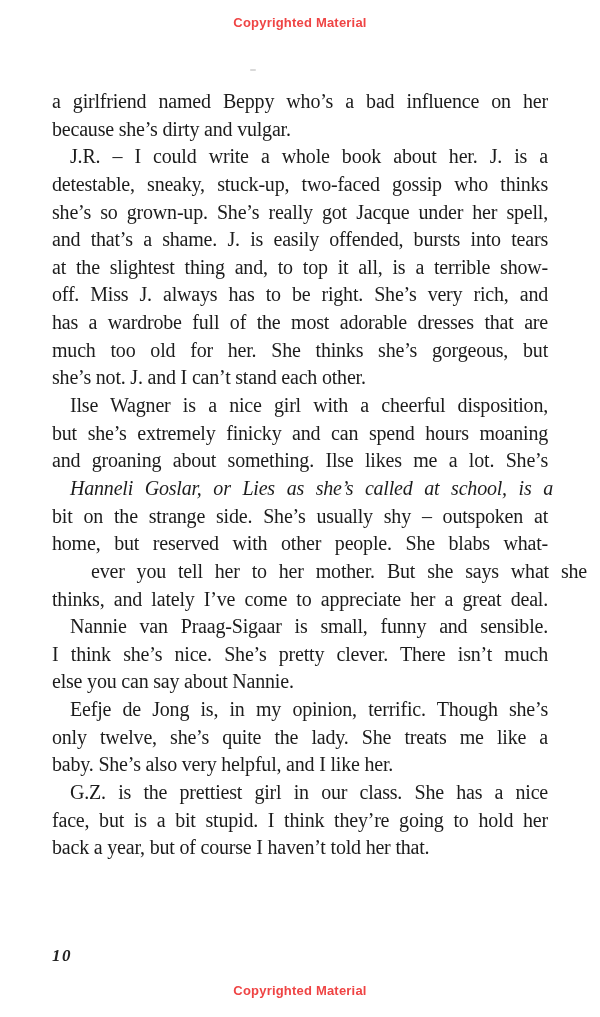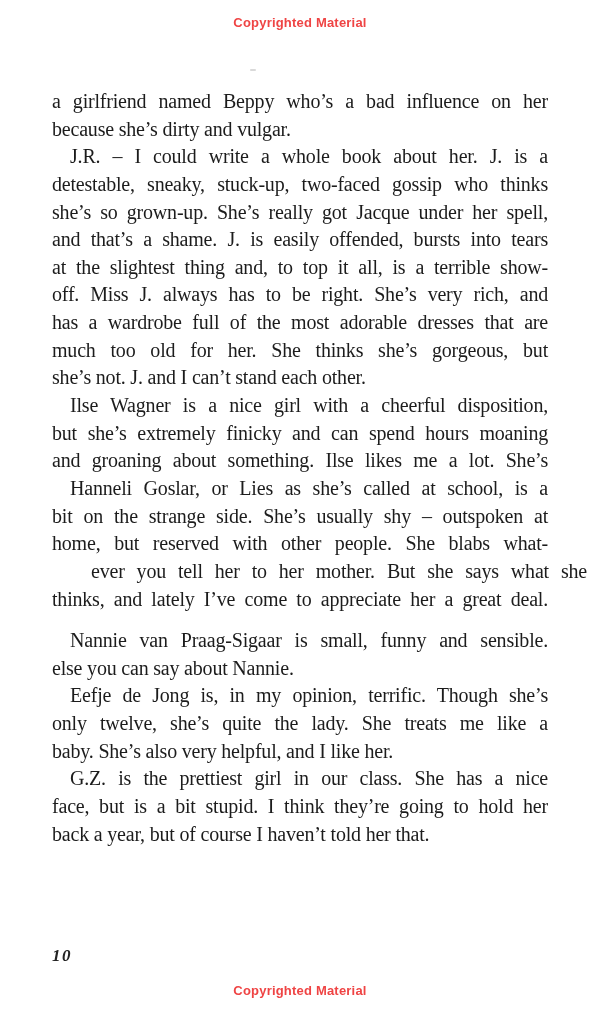--- a/index.html
+++ b/index.html
@@ -80,26 +80,27 @@
       <div class="line j" style="word-spacing: 4.39583px;"><span>she’s so grown-up. She’s really got Jacque under her spell,</span></div>
       <div class="line j" style="word-spacing: 5.56719px;"><span>and that’s a shame. J. is easily offended, bursts into tears</span></div>
       <div class="line j" style="word-spacing: 5.14974px;"><span>at the slightest thing and, to top it all, is a terrible show-</span></div>
       <div class="line j" style="word-spacing: 6.31676px;"><span>off. Miss J. always has to be right. She’s very rich, and</span></div>
       <div class="line j" style="word-spacing: 5.75625px; text-align: right;"><span>has a wardrobe full of the most adorable dresses that are</span></div>
       <div class="line j" style="word-spacing: 10.0747px;"><span>much too old for her. She thinks she’s gorgeous, but</span></div>
       <div class="line"><span>she’s not. J. and I can’t stand each other.</span></div>
       <div class="line in j" style="word-spacing: 7.52778px;"><span>Ilse Wagner is a nice girl with a cheerful disposition,</span></div>
       <div class="line j" style="word-spacing: 5.88672px;"><span>but she’s extremely finicky and can spend hours moaning</span></div>
       <div class="line j" style="word-spacing: 6.67188px;"><span>and groaning about something. Ilse likes me a lot. She’s</span></div>
-      <div class="line in j" style="word-spacing: 6.87969px;"><span>Hanneli Goslar, or Lies as she’s called at school, is a</span></div>
+      <div class="line in j" style="word-spacing: 6.87969px; font-style: italic;"><span>Hanneli Goslar, or Lies as she’s called at school, is a</span></div>
       <div class="line j" style="word-spacing: 6.13281px;"><span>bit on the strange side. She’s usually shy – outspoken at</span></div>
       <div class="line j" style="word-spacing: 8.89453px;"><span>home, but reserved with other people. She blabs what-</span></div>
       <div class="line j" style="word-spacing: 7.19176px; margin-left: 39px;"><span>ever you tell her to her mother. But she says what she</span></div>
       <div class="line j" style="word-spacing: 4.4875px;"><span>thinks, and lately I’ve come to appreciate her a great deal.</span></div>
-      <div class="line in j" style="word-spacing: 8.14732px; margin-top: 14px;"><span>Nannie van Praag-Sigaar is small, funny and sensible.</span></div>
+      <div class="line in j" style="word-spacing: 8.14732px;"><span>Nannie van Praag-Sigaar is small, funny and sensible.</span></div>
+      <div class="line j" style="word-spacing: 7.5191px;"><span>I think she’s nice. She’s pretty clever. There isn’t much</span></div>
       <div class="line"><span>else you can say about Nannie.</span></div>
       <div class="line in j" style="word-spacing: 6.47917px;"><span>Eefje de Jong is, in my opinion, terrific. Though she’s</span></div>
       <div class="line j" style="word-spacing: 8.39531px;"><span>only twelve, she’s quite the lady. She treats me like a</span></div>
       <div class="line"><span>baby. She’s also very helpful, and I like her.</span></div>
       <div class="line in j" style="word-spacing: 7.4929px;"><span>G.Z. is the prettiest girl in our class. She has a nice</span></div>
       <div class="line j" style="word-spacing: 5.02604px;"><span>face, but is a bit stupid. I think they’re going to hold her</span></div>
       <div class="line"><span>back a year, but of course I haven’t told her that.</span></div>
     </div>
 
   <div class="folio">10</div>

